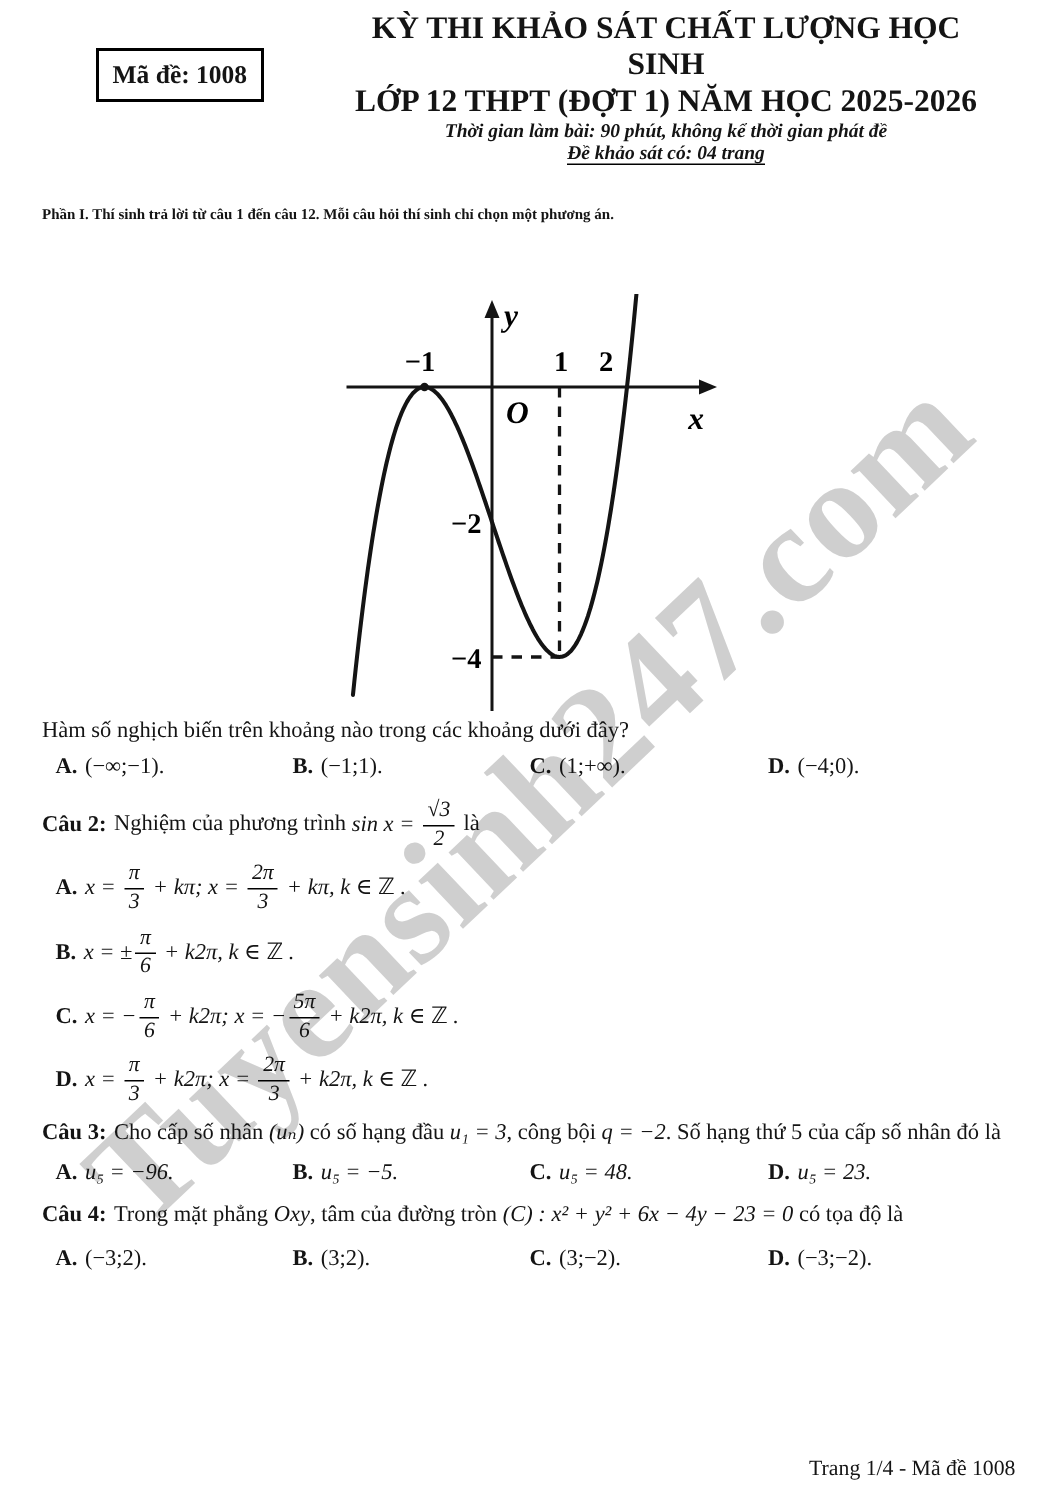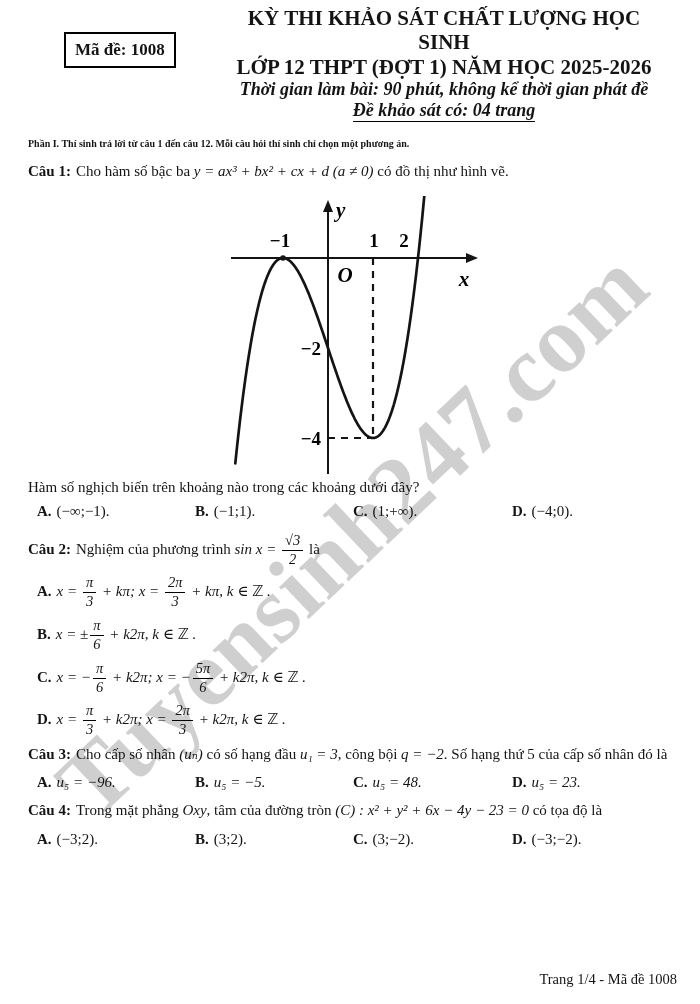--- a/index.html
+++ b/index.html
@@ -11,21 +11,21 @@
       display:flex;align-items:center;justify-content:center;
       transform:rotate(-43.5deg);white-space:nowrap;
       font-size:95px;font-weight:bold;letter-spacing:1px;
       color:rgba(128,128,128,0.38);}
   .content{position:absolute;left:0;top:0;width:700px;height:1004px;z-index:1;}
   
   .code-box{left:64px;top:32px;border:2.5px solid #000;padding:6px 9px;
             font-size:17px;font-weight:bold;white-space:nowrap;}
   .title-block{left:232px;top:6px;width:424px;text-align:center;line-height:1.16;}
   .t-b{font-weight:bold;font-size:21px;}
-  .t-it{font-weight:bold;font-style:italic;font-size:18px;}
+  .t-it{font-weight:bold;font-style:italic;font-size:13px;}
   .t-under{display:inline-block;border-bottom:1.5px solid #000;padding-bottom:0;}
   .cand{left:30px;top:107px;width:650px;font-style:italic;font-weight:bold;font-size:14.5px;white-space:nowrap;}
   .part{left:28px;top:138px;font-weight:bold;font-size:10px;white-space:nowrap;}
   
   .qline{left:28px;font-size:15px;white-space:nowrap;}
   .qlabel{font-weight:bold;margin-right:5px;}
   .math{font-style:italic;}
   .opt-row{left:0;top:0;width:584px;font-size:15px;height:22px;}
   .opt{position:absolute;white-space:nowrap;}
   .opt b{margin-right:5px;}
@@ -57,21 +57,20 @@
     <div class="abs title-block">
       <div class="t-b">KỲ THI KHẢO SÁT CHẤT LƯỢNG HỌC SINH</div>
       <div class="t-b">LỚP 12 THPT (ĐỢT 1) NĂM HỌC 2025-2026</div>
       <div class="t-it">Thời gian làm bài: 90 phút, không kể thời gian phát đề</div>
       <div class="t-it"><span class="t-under">Đề khảo sát có: 04 trang</span></div>
     </div>
 
 
     <div class="abs part">Phần I. Thí sinh trả lời từ câu 1 đến câu 12. Mỗi câu hỏi thí sinh chỉ chọn một phương án.</div>
 
-    <div class="abs qline" style="top:163px;"><b class="qlabel">Câu 1:</b><span><span>Cho hàm số bậc ba </span><span class="math">y = ax³ + bx² + cx + d</span><span> </span><span class="math">(a ≠ 0)</span><span> có đồ thị như hình vẽ.</span></span></div>
 
     <svg class="abs graph-svg" width="260" height="280" viewBox="0 0 260 280">
       <line x1="6" y1="62" x2="245" y2="62" stroke="#141414" stroke-width="2"></line>
       <path d="M253,62 L241,57 L241,67 Z" fill="#141414"></path>
       <line x1="103" y1="278" x2="103" y2="12" stroke="#141414" stroke-width="2"></line>
       <path d="M103,4 L98,16 L108,16 Z" fill="#141414"></path>
       <line stroke="#141414" stroke-width="2.2" stroke-dasharray="7 6" x1="148" y1="62" x2="148" y2="242"></line>
       <line stroke="#141414" stroke-width="2.2" stroke-dasharray="7 6" x1="103" y1="242" x2="148" y2="242"></line>
       <polyline fill="none" stroke="#141414" stroke-width="2.7" stroke-linecap="round" stroke-linejoin="round" points="10.3,267.3 11.2,258.6 12.1,250.2 13.0,242.0 13.9,234.0 14.8,226.2 15.7,218.7 16.6,211.3 17.5,204.2 18.4,197.2 19.3,190.5 20.2,183.9 21.1,177.6 22.0,171.4 22.9,165.5 23.8,159.7 24.7,154.2 25.6,148.8 26.5,143.6 27.4,138.6 28.3,133.7 29.2,129.1 30.1,124.6 31.0,120.3 31.9,116.2 32.8,112.2 33.7,108.5 34.6,104.8 35.5,101.4 36.4,98.1 37.3,94.9 38.2,92.0 39.1,89.1 40.0,86.5 40.9,84.0 41.8,81.6 42.7,79.4 43.6,77.3 44.5,75.4 45.4,73.6 46.3,71.9 47.2,70.4 48.1,69.0 49.0,67.8 49.9,66.6 50.8,65.6 51.7,64.8 52.6,64.0 53.5,63.4 54.4,62.9 55.3,62.5 56.2,62.2 57.1,62.1 58.0,62.0 58.9,62.1 59.8,62.2 60.7,62.5 61.6,62.8 62.5,63.3 63.4,63.9 64.3,64.5 65.2,65.3 66.1,66.1 67.0,67.0 67.9,68.1 68.8,69.2 69.7,70.3 70.6,71.6 71.5,72.9 72.4,74.3 73.3,75.8 74.2,77.4 75.1,79.0 76.0,80.7 76.9,82.5 77.8,84.3 78.7,86.2 79.6,88.1 80.5,90.1 81.4,92.2 82.3,94.3 83.2,96.4 84.1,98.6 85.0,100.9 85.9,103.2 86.8,105.5 87.7,107.9 88.6,110.3 89.5,112.7 90.4,115.2 91.3,117.7 92.2,120.2 93.1,122.8 94.0,125.4 94.9,128.0 95.8,130.6 96.7,133.2 97.6,135.9 98.5,138.5 99.4,141.2 100.3,143.9 101.2,146.6 102.1,149.3 103.0,152.0 103.9,154.7 104.8,157.4 105.7,160.1 106.6,162.8 107.5,165.5 108.4,168.1 109.3,170.8 110.2,173.4 111.1,176.0 112.0,178.6 112.9,181.2 113.8,183.8 114.7,186.3 115.6,188.8 116.5,191.3 117.4,193.7 118.3,196.1 119.2,198.5 120.1,200.8 121.0,203.1 121.9,205.4 122.8,207.6 123.7,209.7 124.6,211.8 125.5,213.9 126.4,215.9 127.3,217.8 128.2,219.7 129.1,221.5 130.0,223.3 130.9,225.0 131.8,226.6 132.7,228.2 133.6,229.7 134.5,231.1 135.4,232.4 136.3,233.7 137.2,234.8 138.1,235.9 139.0,237.0 139.9,237.9 140.8,238.7 141.7,239.5 142.6,240.1 143.5,240.7 144.4,241.2 145.3,241.5 146.2,241.8 147.1,241.9 148.0,242.0 148.9,241.9 149.8,241.8 150.7,241.5 151.6,241.1 152.5,240.6 153.4,240.0 154.3,239.2 155.2,238.4 156.1,237.4 157.0,236.2 157.9,235.0 158.8,233.6 159.7,232.1 160.6,230.4 161.5,228.6 162.4,226.7 163.3,224.6 164.2,222.4 165.1,220.0 166.0,217.5 166.9,214.9 167.8,212.0 168.7,209.1 169.6,205.9 170.5,202.6 171.4,199.2 172.3,195.5 173.2,191.8 174.1,187.8 175.0,183.7 175.9,179.4 176.8,174.9 177.7,170.3 178.6,165.4 179.5,160.4 180.4,155.2 181.3,149.8 182.2,144.3 183.1,138.5 184.0,132.6 184.9,126.4 185.8,120.1 186.7,113.5 187.6,106.8 188.5,99.8 189.4,92.7 190.3,85.3 191.2,77.8 192.1,70.0 193.0,62.0 193.9,53.8 194.8,45.4 195.7,36.7 196.6,27.8 197.5,18.8 198.4,9.4 199.3,-0.1"></polyline>
       <circle r="2.8" fill="#141414" cx="58" cy="62"></circle>

